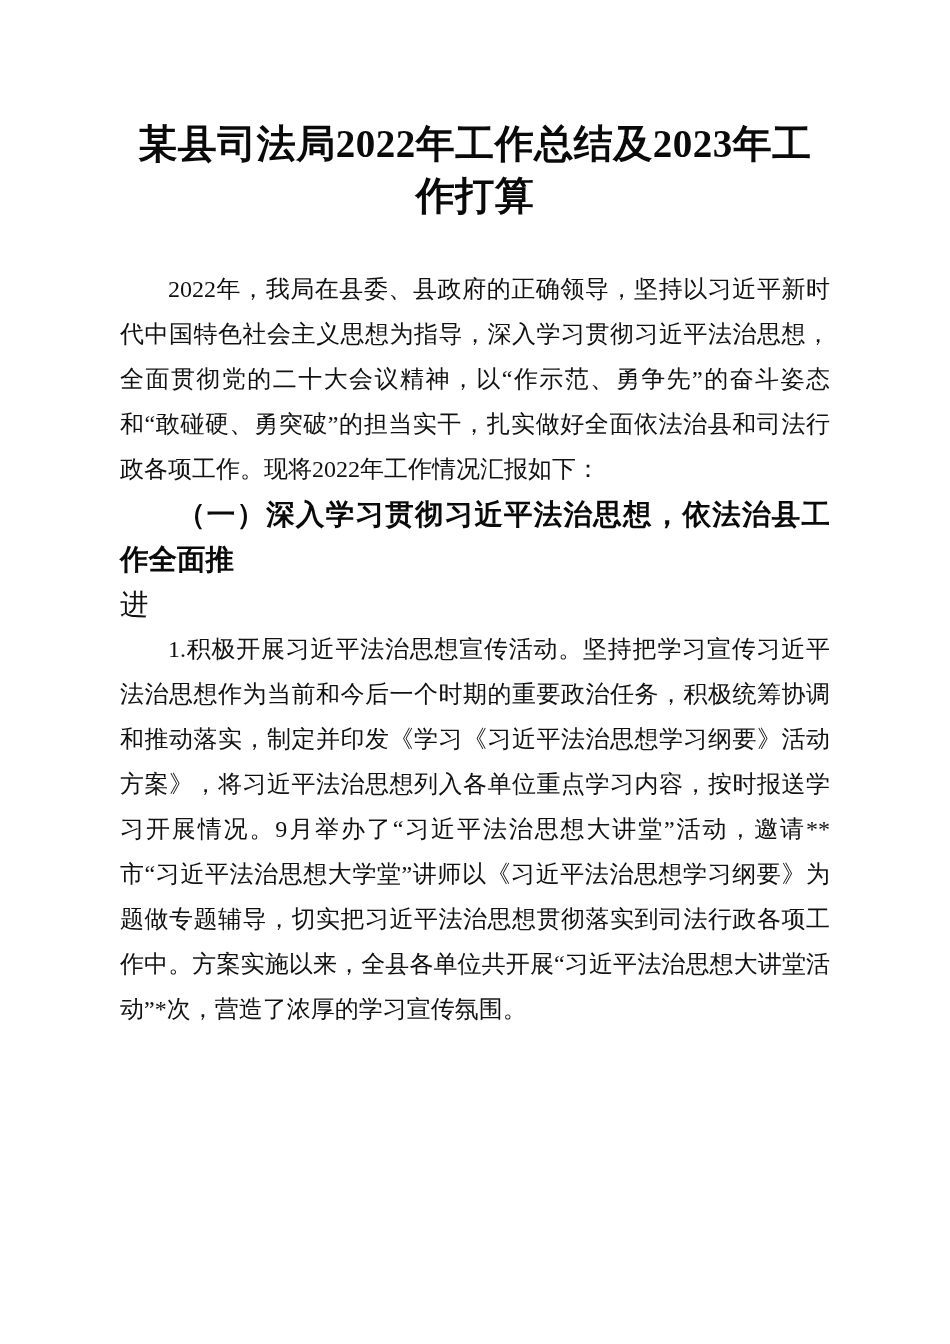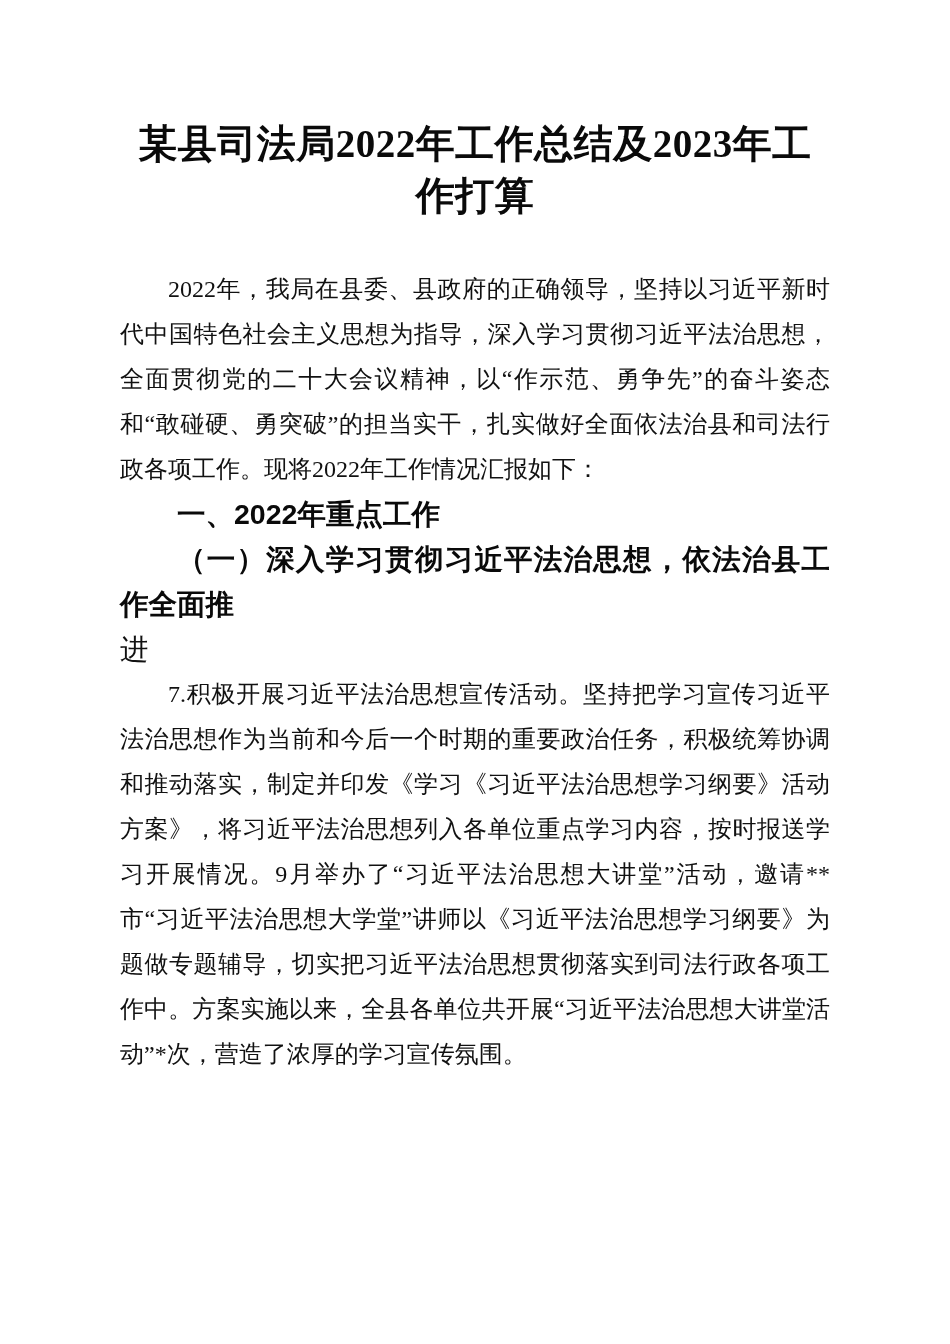--- a/index.html
+++ b/index.html
@@ -94,22 +94,21 @@
 </head>
 <body>
 
 <div class="page">
   <div class="doc-body">
 
     <h1 class="doc-title">某县司法局2022年工作总结及2023年工作打算</h1>
 
     <p class="para first-body">2022年，我局在县委、县政府的正确领导，坚持以习近平新时代中国特色社会主义思想为指导，深入学习贯彻习近平法治思想，全面贯彻党的二十大会议精神，以“作示范、勇争先”的奋斗姿态和“敢碰硬、勇突破”的担当实干，扎实做好全面依法治县和司法行政各项工作。现将2022年工作情况汇报如下：</p>
 
-    <h2 class="h1-sec">一、2022年重点工作</h2>
 
     <h3 class="h2-sec">（一）深入学习贯彻习近平法治思想，依法治县工作全面推</h3>
 
     <p class="h2-tail">进</p>
 
-    <p class="para">7.积极开展习近平法治思想宣传活动。坚持把学习宣传习近平法治思想作为当前和今后一个时期的重要政治任务，积极统筹协调和推动落实，制定并印发《学习《习近平法治思想学习纲要》活动方案》，将习近平法治思想列入各单位重点学习内容，按时报送学习开展情况。9月举办了“习近平法治思想大讲堂”活动，邀请**市“习近平法治思想大学堂”讲师以《习近平法治思想学习纲要》为题做专题辅导，切实把习近平法治思想贯彻落实到司法行政各项工作中。方案实施以来，全县各单位共开展“习近平法治思想大讲堂活动”*次，营造了浓厚的学习宣传氛围。</p>
+    <p class="para">1.积极开展习近平法治思想宣传活动。坚持把学习宣传习近平法治思想作为当前和今后一个时期的重要政治任务，积极统筹协调和推动落实，制定并印发《学习《习近平法治思想学习纲要》活动方案》，将习近平法治思想列入各单位重点学习内容，按时报送学习开展情况。9月举办了“习近平法治思想大讲堂”活动，邀请**市“习近平法治思想大学堂”讲师以《习近平法治思想学习纲要》为题做专题辅导，切实把习近平法治思想贯彻落实到司法行政各项工作中。方案实施以来，全县各单位共开展“习近平法治思想大讲堂活动”*次，营造了浓厚的学习宣传氛围。</p>
 
   </div>
 </div>
 
 </body></html>

